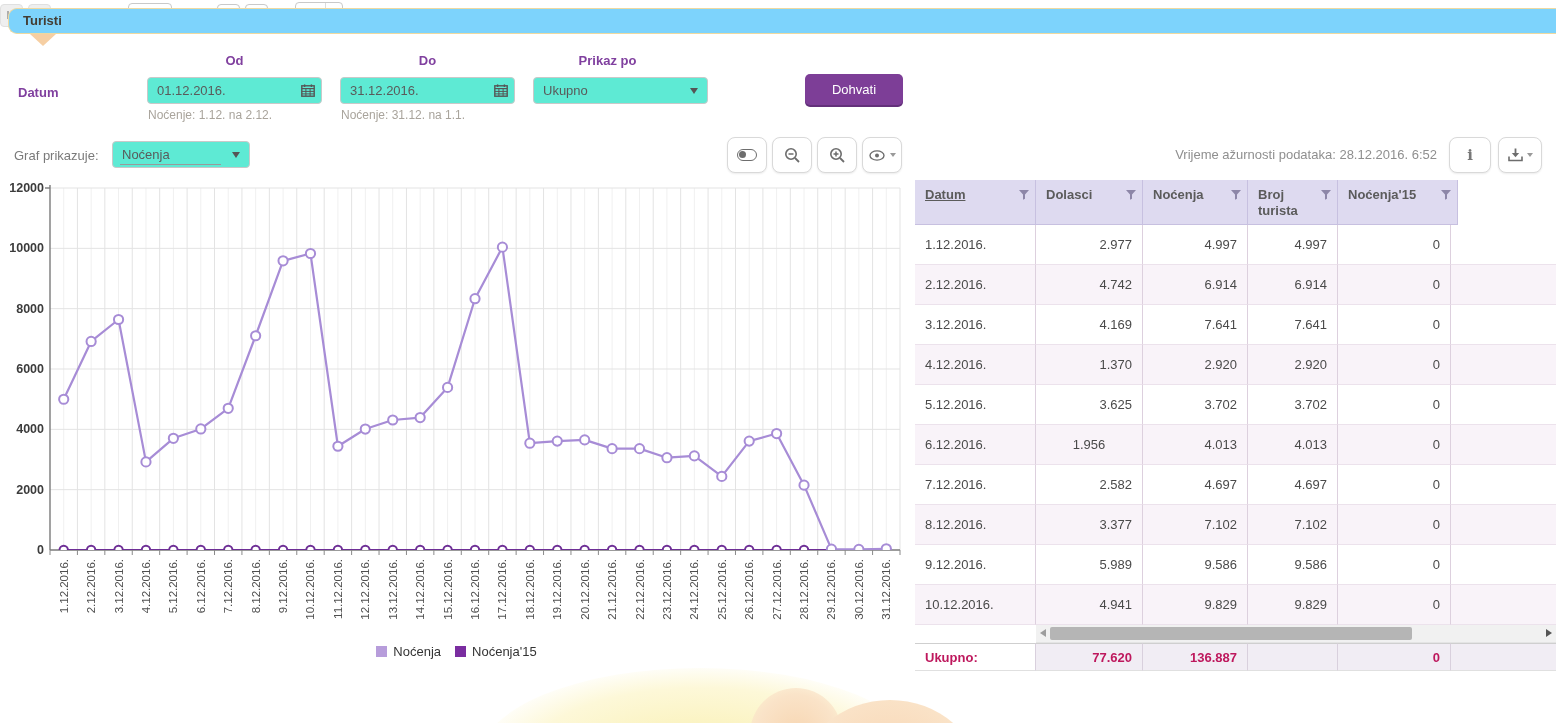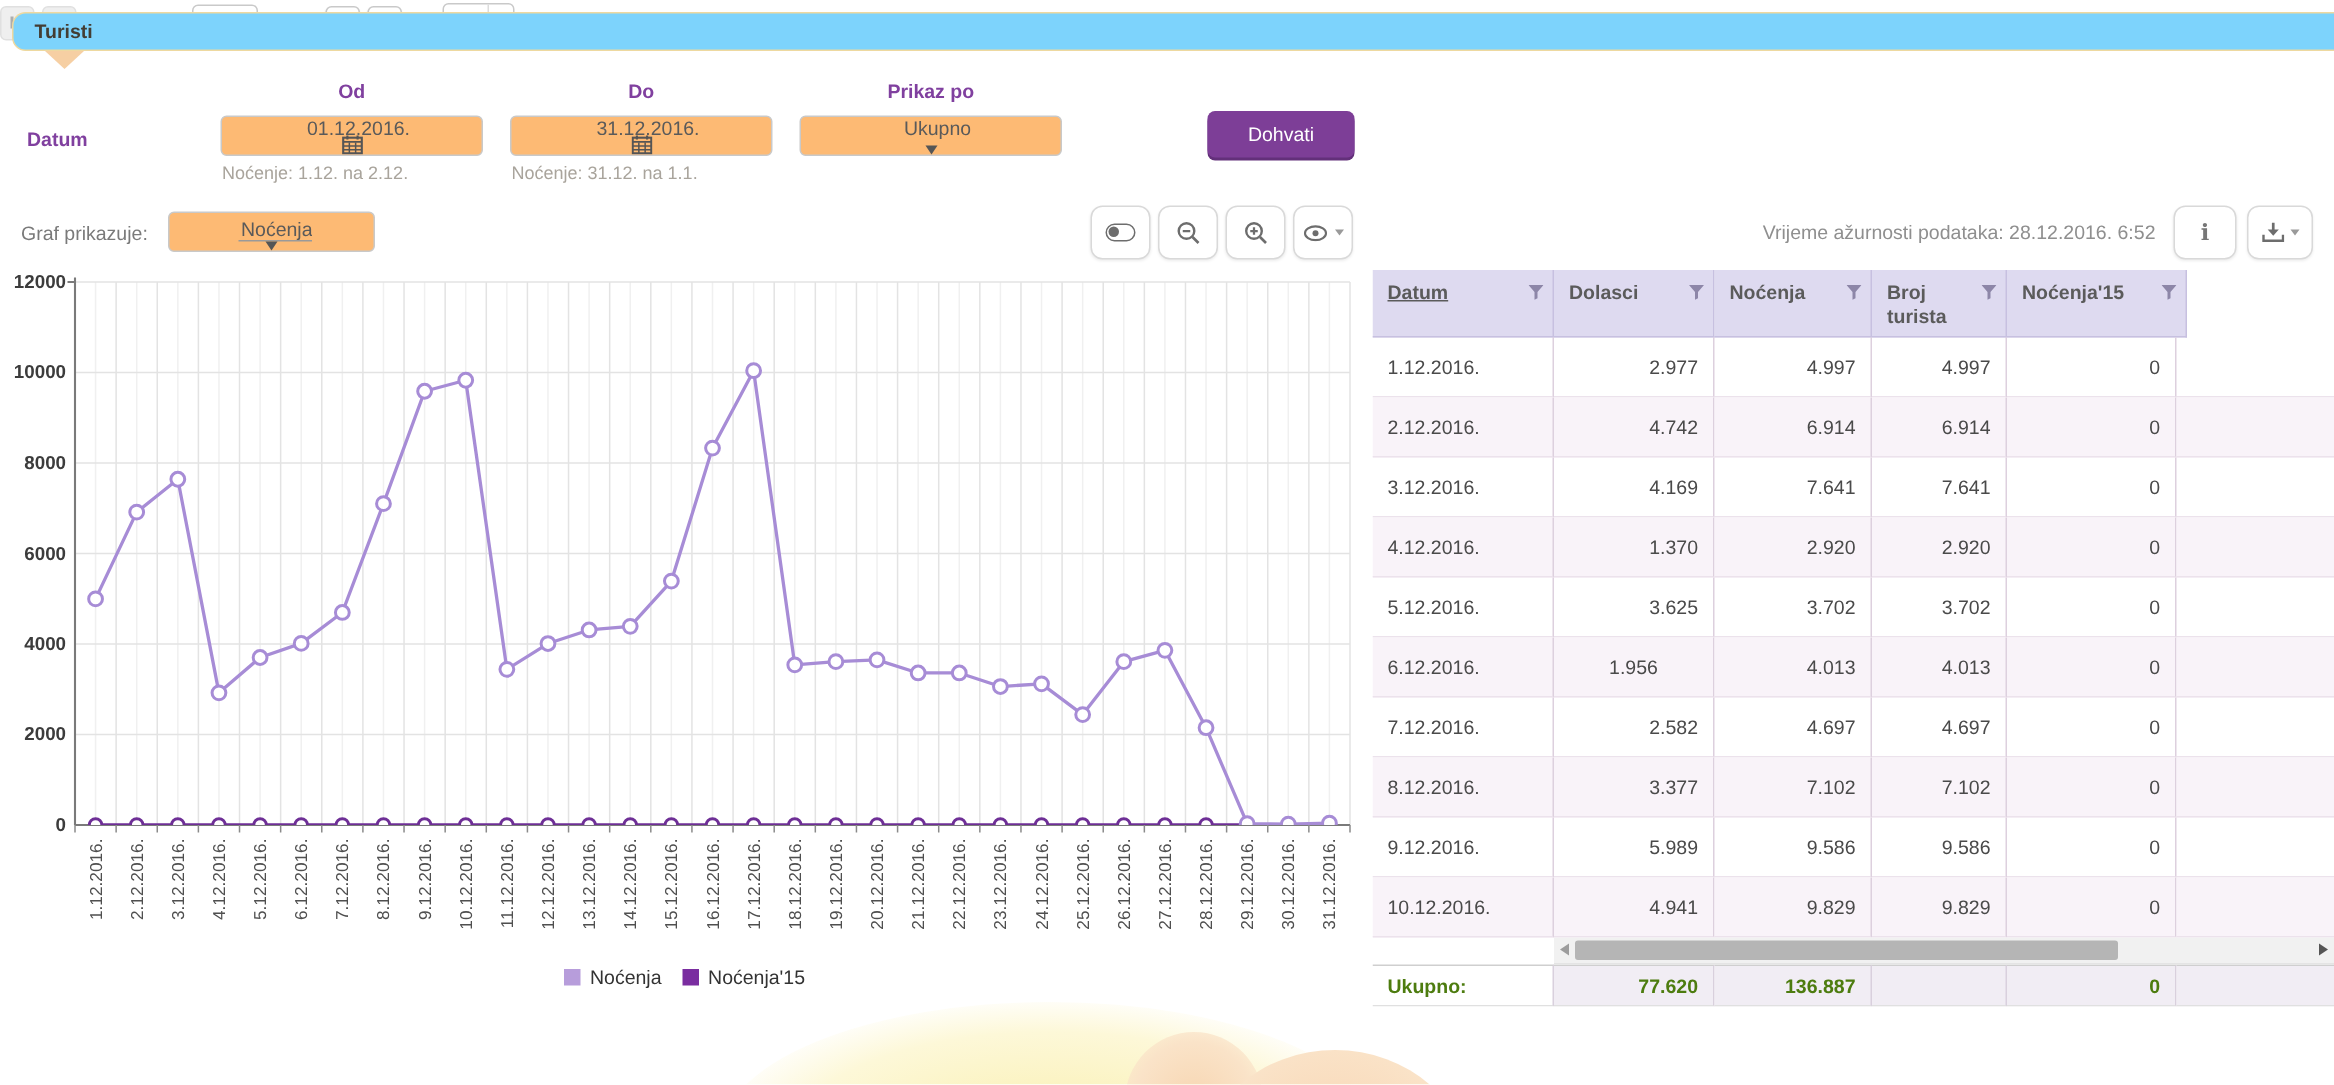--- a/index.html
+++ b/index.html
@@ -20,22 +20,22 @@
   #band { position:absolute; left:8px; top:8px; right:0; height:26px; z-index:2;
     background:#7dd3fc; border:1px solid #eed9a0; border-right:none; border-radius:9px 0 0 9px; }
   #band-title { position:absolute; left:14px; top:4px; font-size:13px; font-weight:bold; color:#433d33; }
   #band-pointer { position:absolute; left:30px; top:34px; width:0; height:0; z-index:2;
     border-left:13px solid transparent; border-right:13px solid transparent; border-top:12px solid #f6cfa3; }
 
   .z { position:absolute; z-index:3; }
 
   
   .flt-label { font-size:13px; font-weight:bold; color:#80409f; text-align:center; }
-  .fld { height:27px; background:#fdba74; border:1px solid #c9c9c9; border-radius:4px;
-    font-size:13px; color:#5a5a5a; display:flex; align-items:center;flex-direction:column; }
+  .fld { height:27px; background:#5eead4; border:1px solid #c9c9c9; border-radius:4px;
+    font-size:13px; color:#5a5a5a; display:flex; align-items:center; }
   .fld .val { flex:1; padding-left:9px; white-space:nowrap; overflow:hidden; }
   .fld .iconbox { width:26px; display:flex; align-items:center; justify-content:center; }
   .hint { font-size:12px; color:#a9a49c; }
   .chev-dn { width:0; height:0; border-left:4.5px solid transparent; border-right:4.5px solid transparent;
     border-top:6px solid #555; }
   #fetch-btn { position:absolute; left:805px; top:74px; width:98px; height:31px; z-index:3;
     background:#7d3e97; border:none; border-radius:5px; color:#fff; font-size:13px;
     box-shadow:0 2px 0 #63307a; cursor:pointer; font-family:inherit; }
 
   
@@ -69,21 +69,21 @@
   .hcell { background:#dedaf0; color:#5b5b5b; font-size:13px; font-weight:bold;
     border-right:1px solid #c7c0e0; border-bottom:1px solid #c7c0e0; padding:7px 6px 4px 10px;
     display:flex; justify-content:space-between; min-height:42px; line-height:1.25; }
   .hcell .htxt { padding-right:4px; }
   .hcell.sorted .htxt { text-decoration:underline; }
   .bcell { font-size:13px; color:#4a4a4a; padding:0 10px; height:40px; line-height:40px;
     border-right:1px solid #ddd0de; border-bottom:1px solid #ece2ec;
     white-space:nowrap; overflow:hidden; }
   .num { text-align:right; }
   .trow.alt .bcell { background:#f9f3f9; }
-  .fcell { font-size:13px; font-weight:bold; color:#4d7c0f; background:#f1edf4; padding:0 10px;
+  .fcell { font-size:13px; font-weight:bold; color:#be185d; background:#f1edf4; padding:0 10px;
     height:28px; line-height:28px; border-right:1px solid #d9d0dd; border-top:1px solid #cfcfcf;
     border-bottom:1px solid #e0e0e0; }
   .fcell.first { background:#fff; }
   .funnel { flex:0 0 auto; margin-top:3px; }
 
   
   #hscroll-row { display:flex; width:641px; height:18px; }
   #hscroll { margin-left:121px; width:520px; background:#f1f1f1; position:relative;
     border-bottom:1px solid #e4e4e4; }
   #hthumb { position:absolute; left:14px; top:2px; width:362px; height:13px; background:#b5b5b5; border-radius:2px; }
@@ -121,21 +121,21 @@
   <div class="blob" id="blob-peach2"></div>
 
   <div id="band">
     <span id="band-title">Turisti</span>
   </div>
   <div id="band-pointer"></div>
 
   <div class="z flt-label" style="left:18px; top:85px; text-align:left;">Datum</div>
   <div class="z flt-label" style="left:147px; top:53px; width:175px;">Od</div>
   <div class="z flt-label" style="left:340px; top:53px; width:175px;">Do</div>
-  <div class="z flt-label" style="left:533px; top:53px; width:175px;">Prikaz po</div>
+  <div class="z flt-label" style="left:520px; top:53px; width:175px;">Prikaz po</div>
 
   <div class="z fld" style="left:147px; top:77px; width:175px;">
     <span class="val">01.12.2016.</span>
     <span class="iconbox">
       <svg width="14" height="13" viewBox="0 0 14 13">
           <rect x="0.8" y="1.8" width="12.4" height="10.4" fill="none" stroke="#555" stroke-width="1.4"></rect>
           <line x1="3.6" y1="0.4" x2="3.6" y2="3" stroke="#555" stroke-width="1.4"></line>
           <line x1="10.4" y1="0.4" x2="10.4" y2="3" stroke="#555" stroke-width="1.4"></line>
           <line x1="1" y1="4.6" x2="13" y2="4.6" stroke="#555" stroke-width="1.2"></line>
           <line x1="1" y1="7.4" x2="13" y2="7.4" stroke="#555" stroke-width="1"></line>

